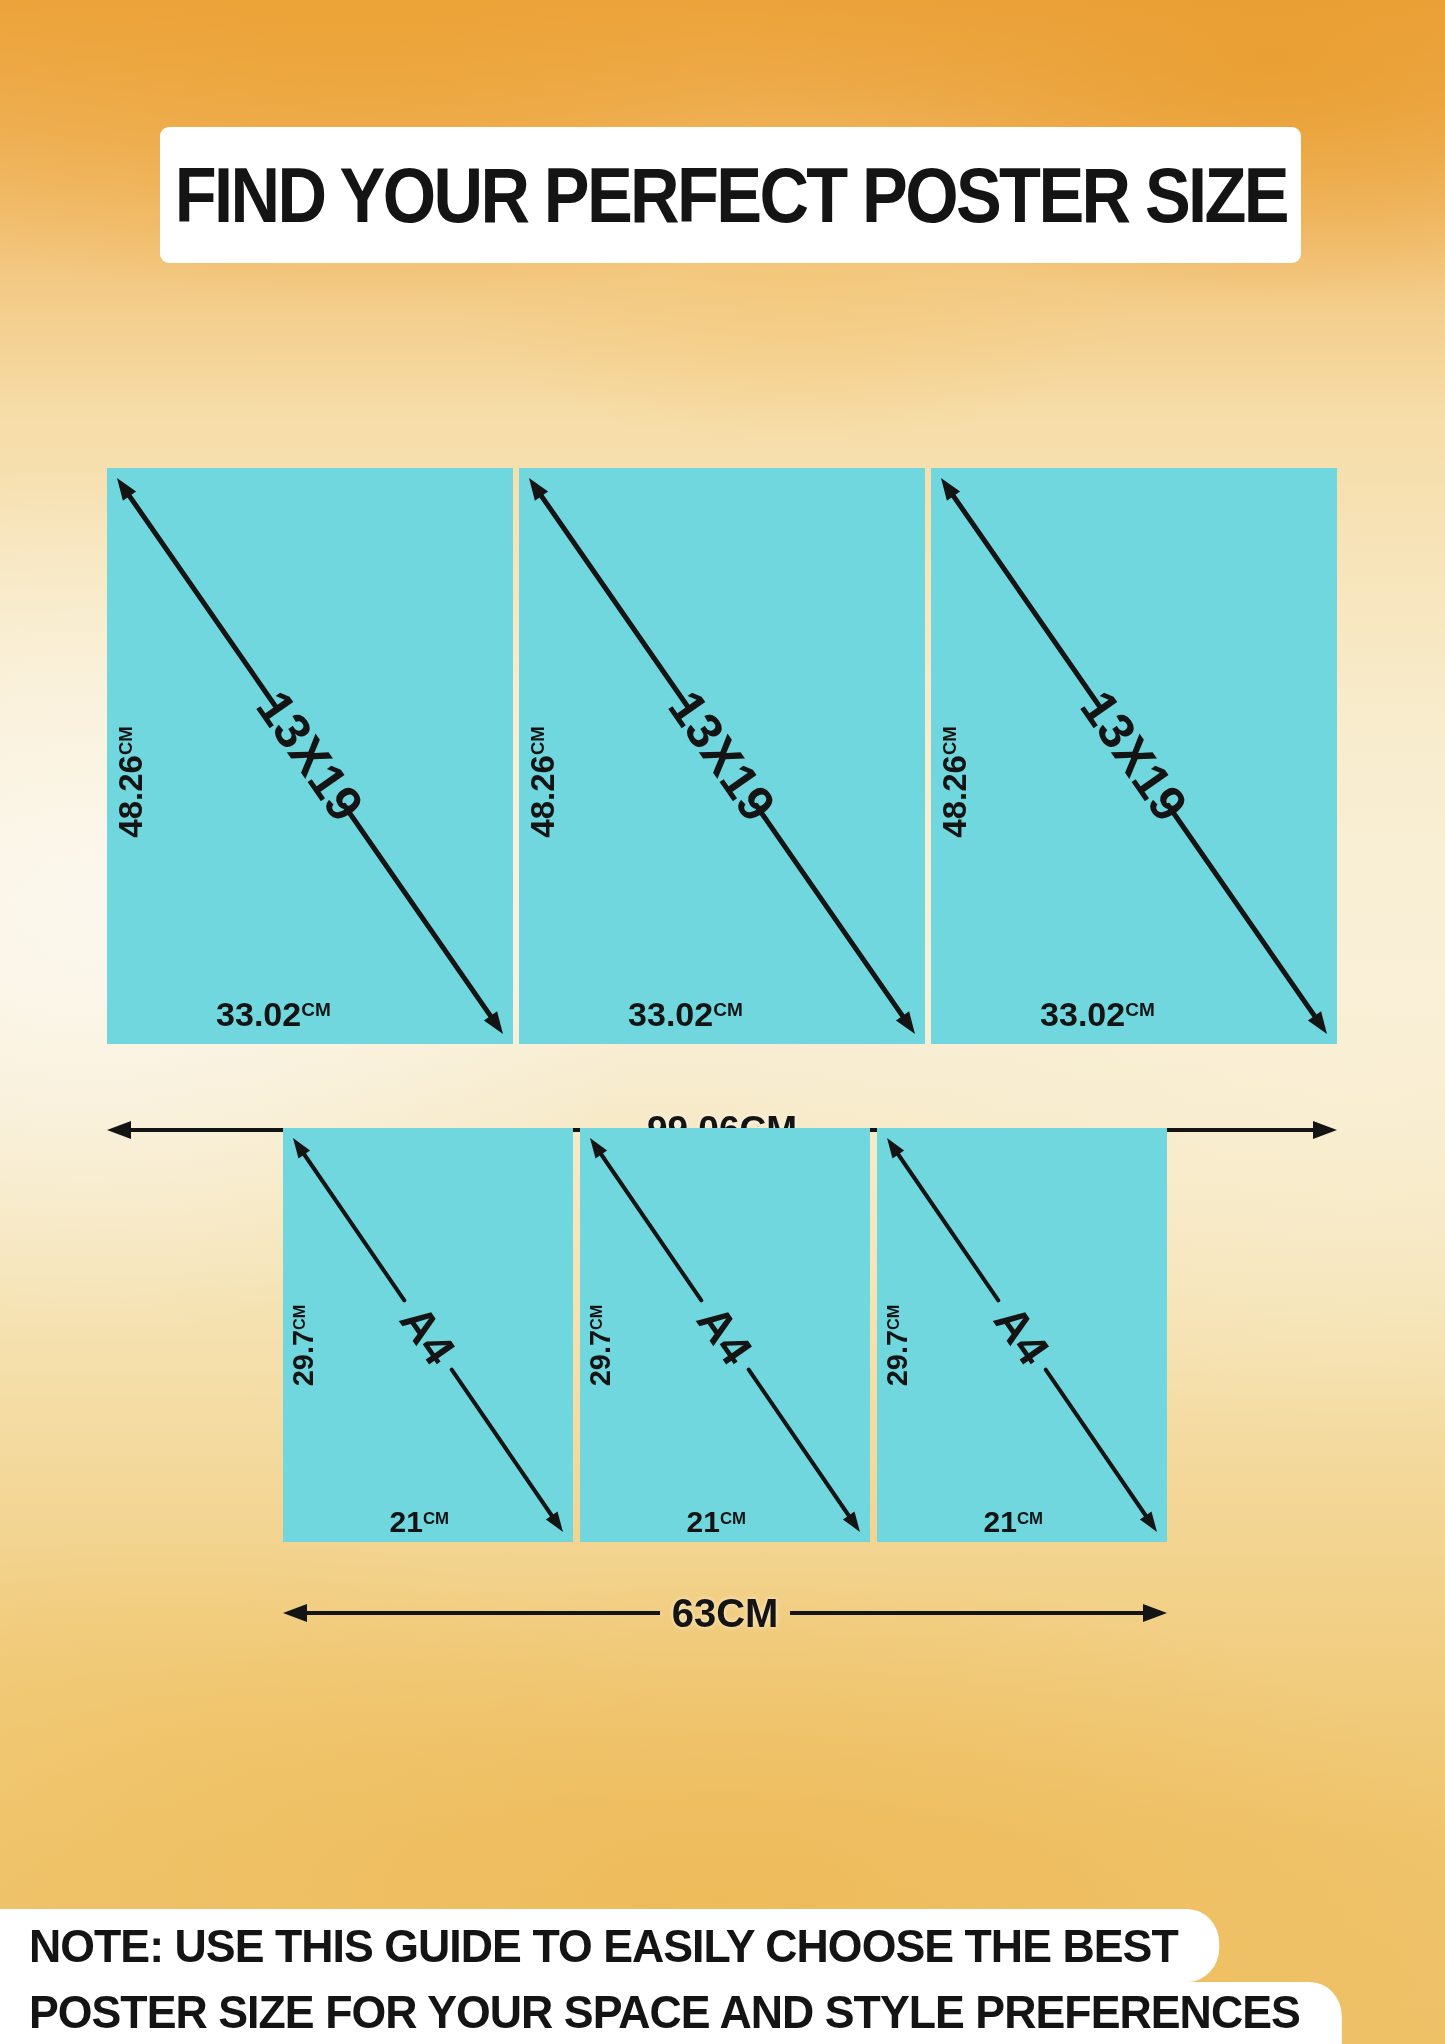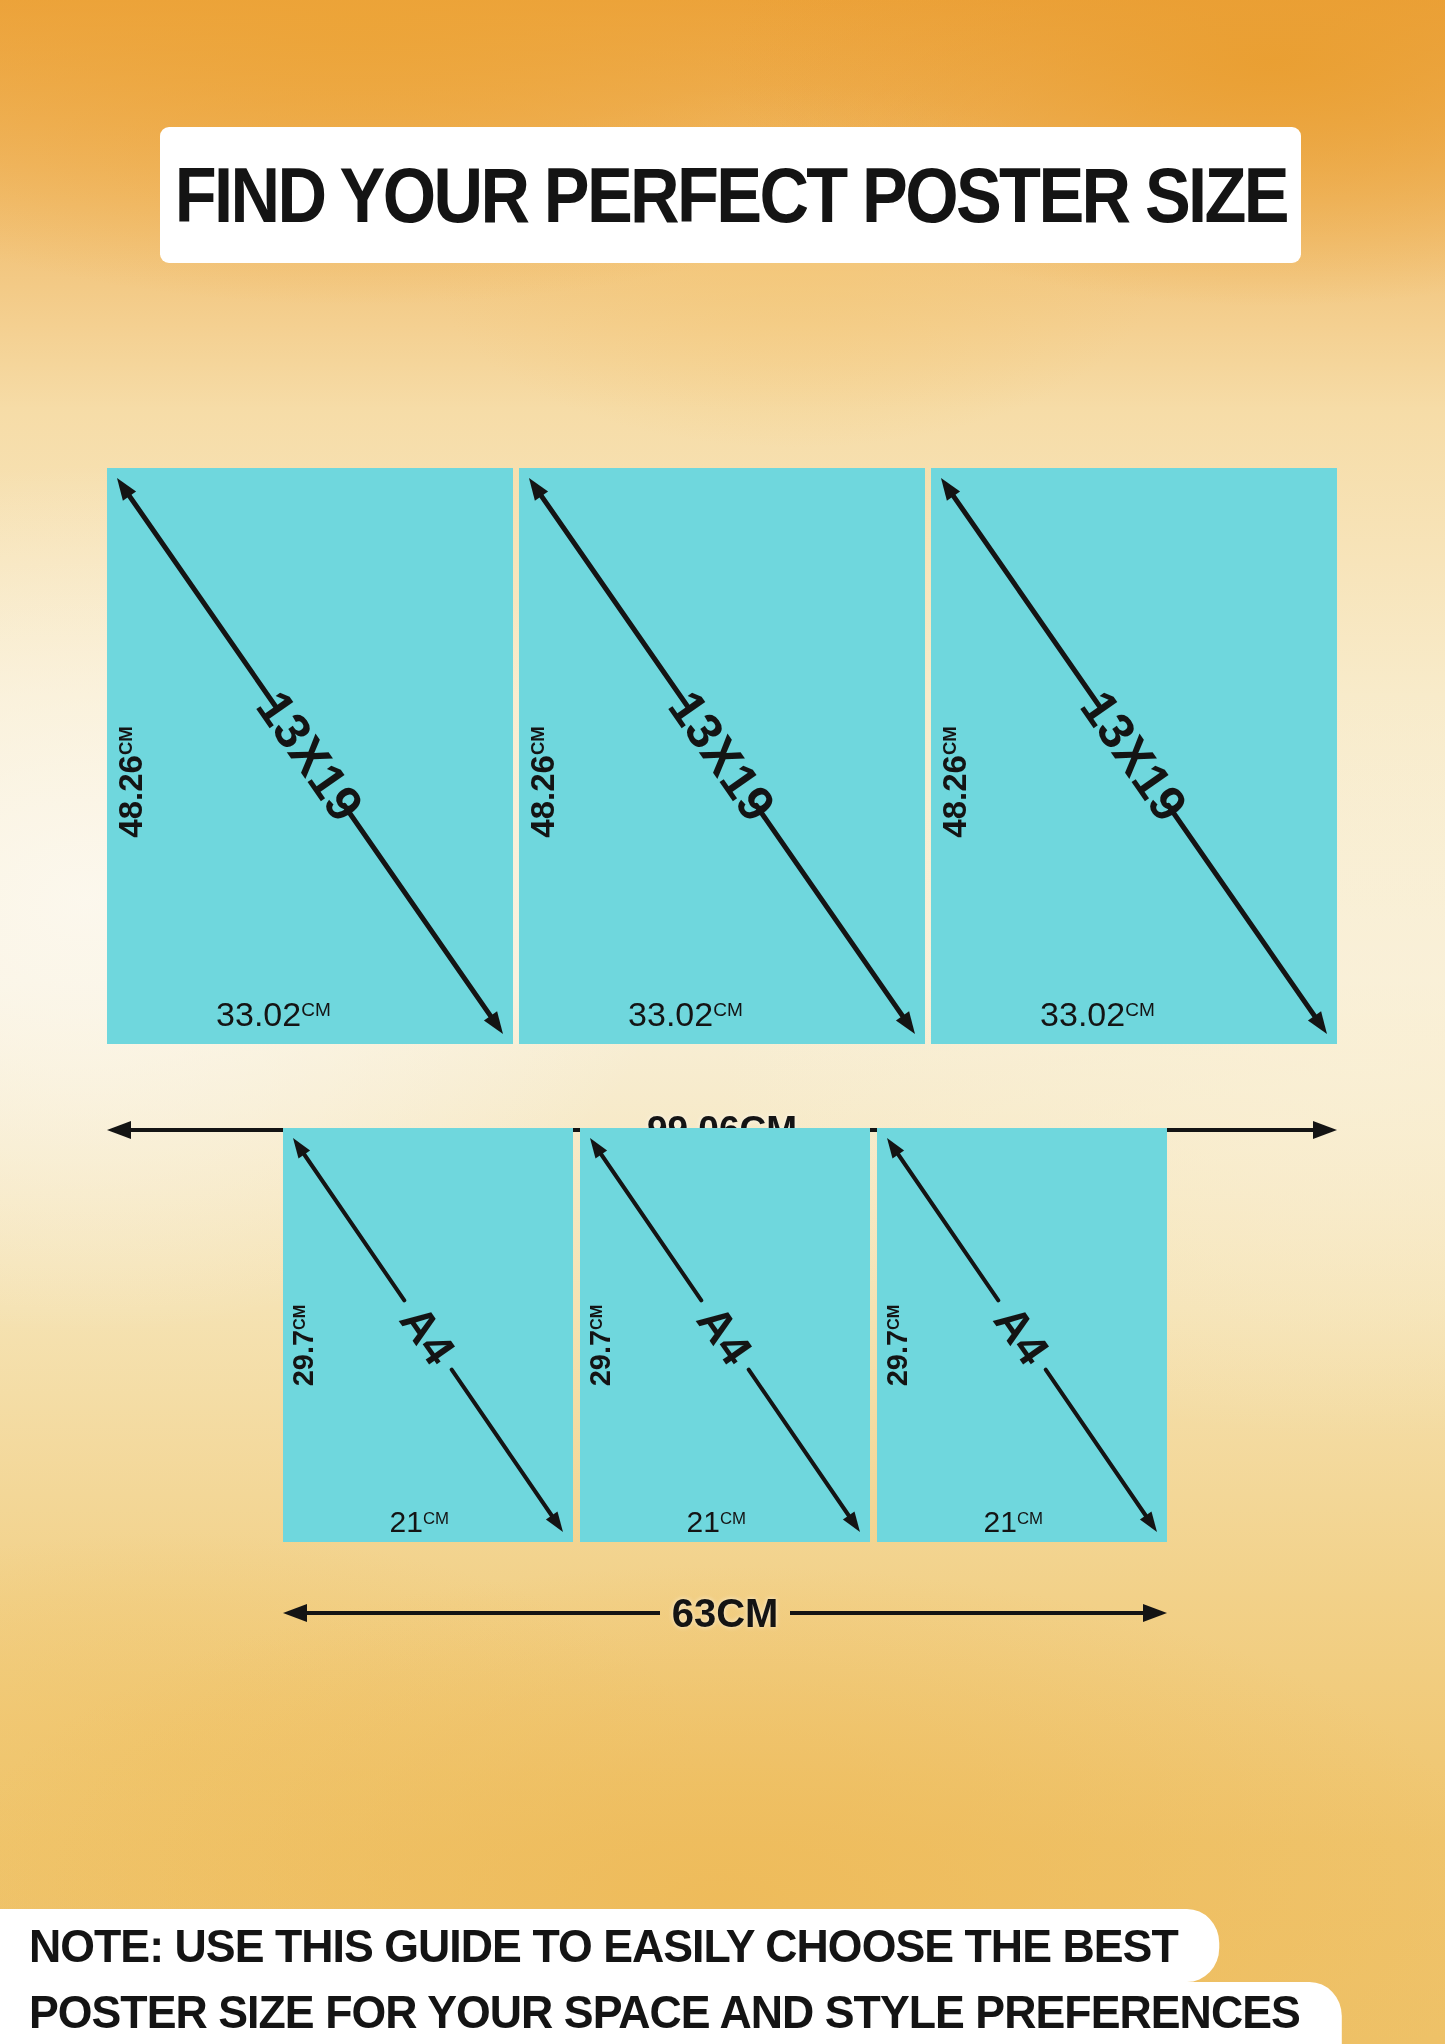--- a/index.html
+++ b/index.html
@@ -44,21 +44,21 @@
   .hlabel-wrap{
     position:absolute;left:0;top:0;bottom:0;display:flex;align-items:center;justify-content:center;
     padding-top:52px;
   }
   .r1 .hlabel-wrap{width:48px;}
   .r2 .hlabel-wrap{width:42px;padding-top:20px;}
   .hlabel{transform:rotate(-90deg);font-weight:bold;color:var(--color-ink,#141414);white-space:nowrap;}
   .r1 .hlabel{font-size:33px;}
   .r2 .hlabel{font-size:29px;}
   .wlabel{
-    position:absolute;font-weight:normal;color:var(--color-ink,#141414);white-space:nowrap;
+    position:absolute;font-weight:bold;color:var(--color-ink,#141414);white-space:nowrap;
     transform:translateX(-50%);
   }
   .r1 .wlabel{bottom:10px;left:41%;font-size:34px;}
   .r2 .wlabel{bottom:3px;left:47%;font-size:30px;margin-top:12px;}
   .unit{font-size:.56em;vertical-align:.5em;letter-spacing:0;}
   
   .dimline{position:absolute;display:flex;align-items:center;height:40px;margin-top:48px;}
   .dimline .seg{flex:1;height:4px;background:var(--color-ink,#141414);}
   .dimline .dimtext{
     font-weight:bold;color:var(--color-ink,#141414);padding:0 12px;white-space:nowrap;

